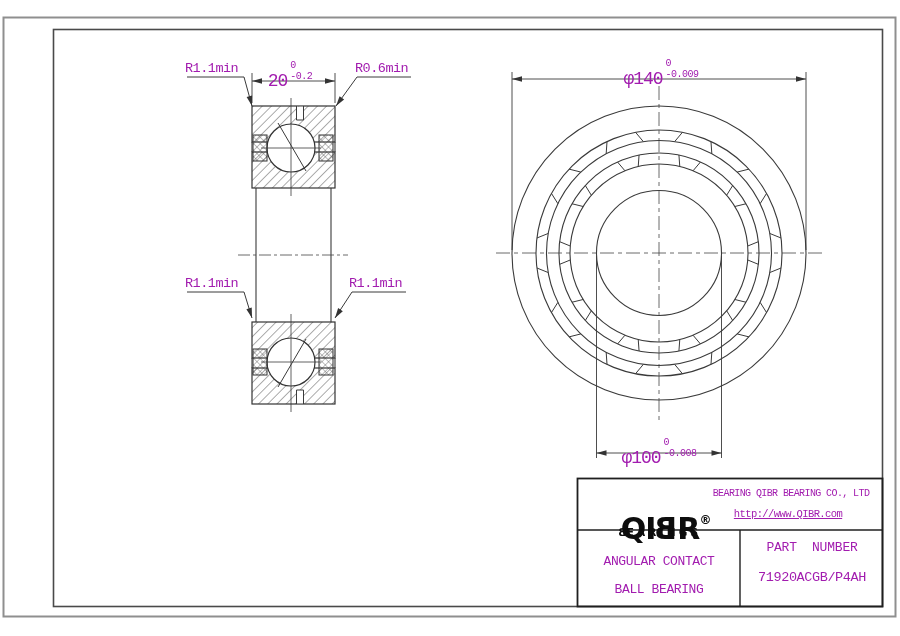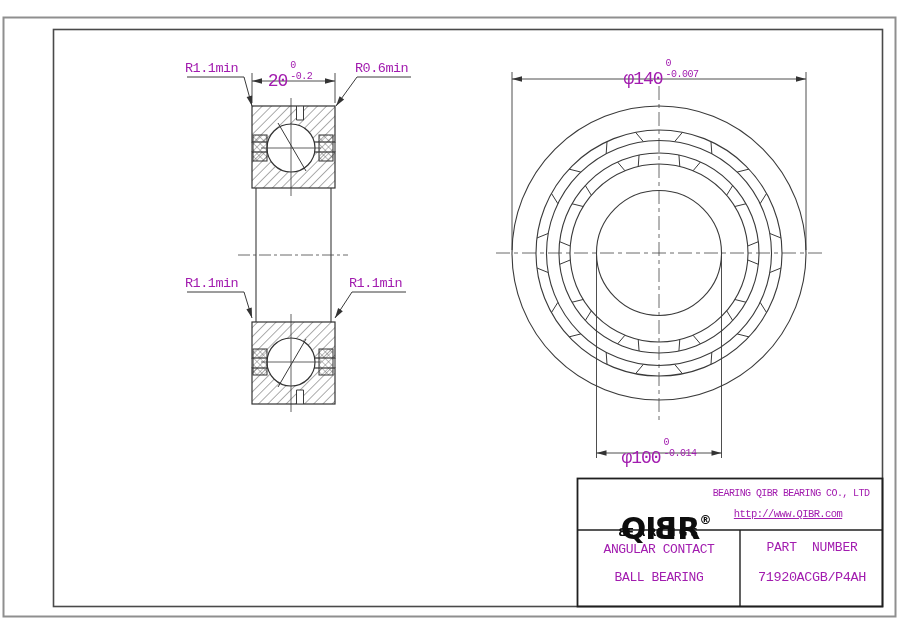--- a/index.html
+++ b/index.html
@@ -7,21 +7,21 @@
          font-family:"Liberation Mono",monospace;}
   svg{position:absolute;left:0;top:0;}
   .lbl{position:absolute;color:#a21caf;white-space:pre;line-height:1;}
   .ctr{transform:translateX(-50%);}
   .r-label{font-size:13.5px;letter-spacing:-0.5px;}
   .dim{display:flex;align-items:center;}
   .dim-main{font-size:18px;letter-spacing:-1px;margin-top:20px;}
   .tol{display:flex;flex-direction:column;font-size:10px;line-height:1.15;margin-left:3px;letter-spacing:-0.5px;}
   .tb-company{font-size:10px;letter-spacing:-0.6px;}
   .tb-site{font-size:10.5px;letter-spacing:-0.6px;text-decoration:underline;}
-  .tb-product{font-size:13px;letter-spacing:-0.4px;}
+  .tb-product{font-size:13px;letter-spacing:-0.4px;margin-top:12px;}
   .tb-part-label{font-size:13px;letter-spacing:-0.2px;}
   .tb-part-number{font-size:13.5px;letter-spacing:-0.4px;}
   .logo-main{font-family:"DejaVu Sans",sans-serif;font-weight:800;font-size:30px;
              color:#0d0d0d;letter-spacing:-1px;line-height:1;}
   .logo-main sup{font-size:12px;position:relative;top:-4px;font-weight:700;letter-spacing:0;}
   .logo-sub{font-family:"DejaVu Sans",sans-serif;font-weight:700;font-size:10.5px;
             color:#0d0d0d;letter-spacing:3.2px;line-height:1;}
   .flip{display:inline-block;transform:scaleX(-1);}
 </style>
 </head>
@@ -171,29 +171,29 @@
   <div class="lbl r-label" style="left:355px;top:62px">R0.6min</div>
 
   <div class="lbl r-label" style="left:185px;top:277px">R1.1min</div>
 
   <div class="lbl r-label" style="left:349px;top:277px">R1.1min</div>
 
   <div class="lbl dim ctr" style="left:661px;top:50px">
     <span class="dim-main">φ140</span>
     <span class="tol">
       <span>0</span>
-      <span>-0.007</span>
+      <span>-0.009</span>
     </span>
   </div>
 
   <div class="lbl dim ctr" style="left:659px;top:429px">
     <span class="dim-main">φ100</span>
     <span class="tol">
       <span>0</span>
-      <span>-0.014</span>
+      <span>-0.008</span>
     </span>
   </div>
 
   <div class="lbl logo-main" style="left:583px;top:484px">
     <span>Q</span><span>I</span><span class="flip">B</span><span>R</span><sup>®</sup>
   </div>
   <div class="lbl logo-sub" style="left:588px;top:516px">
     <span class="flip">B</span><span>EARINGS</span>
   </div>
 

